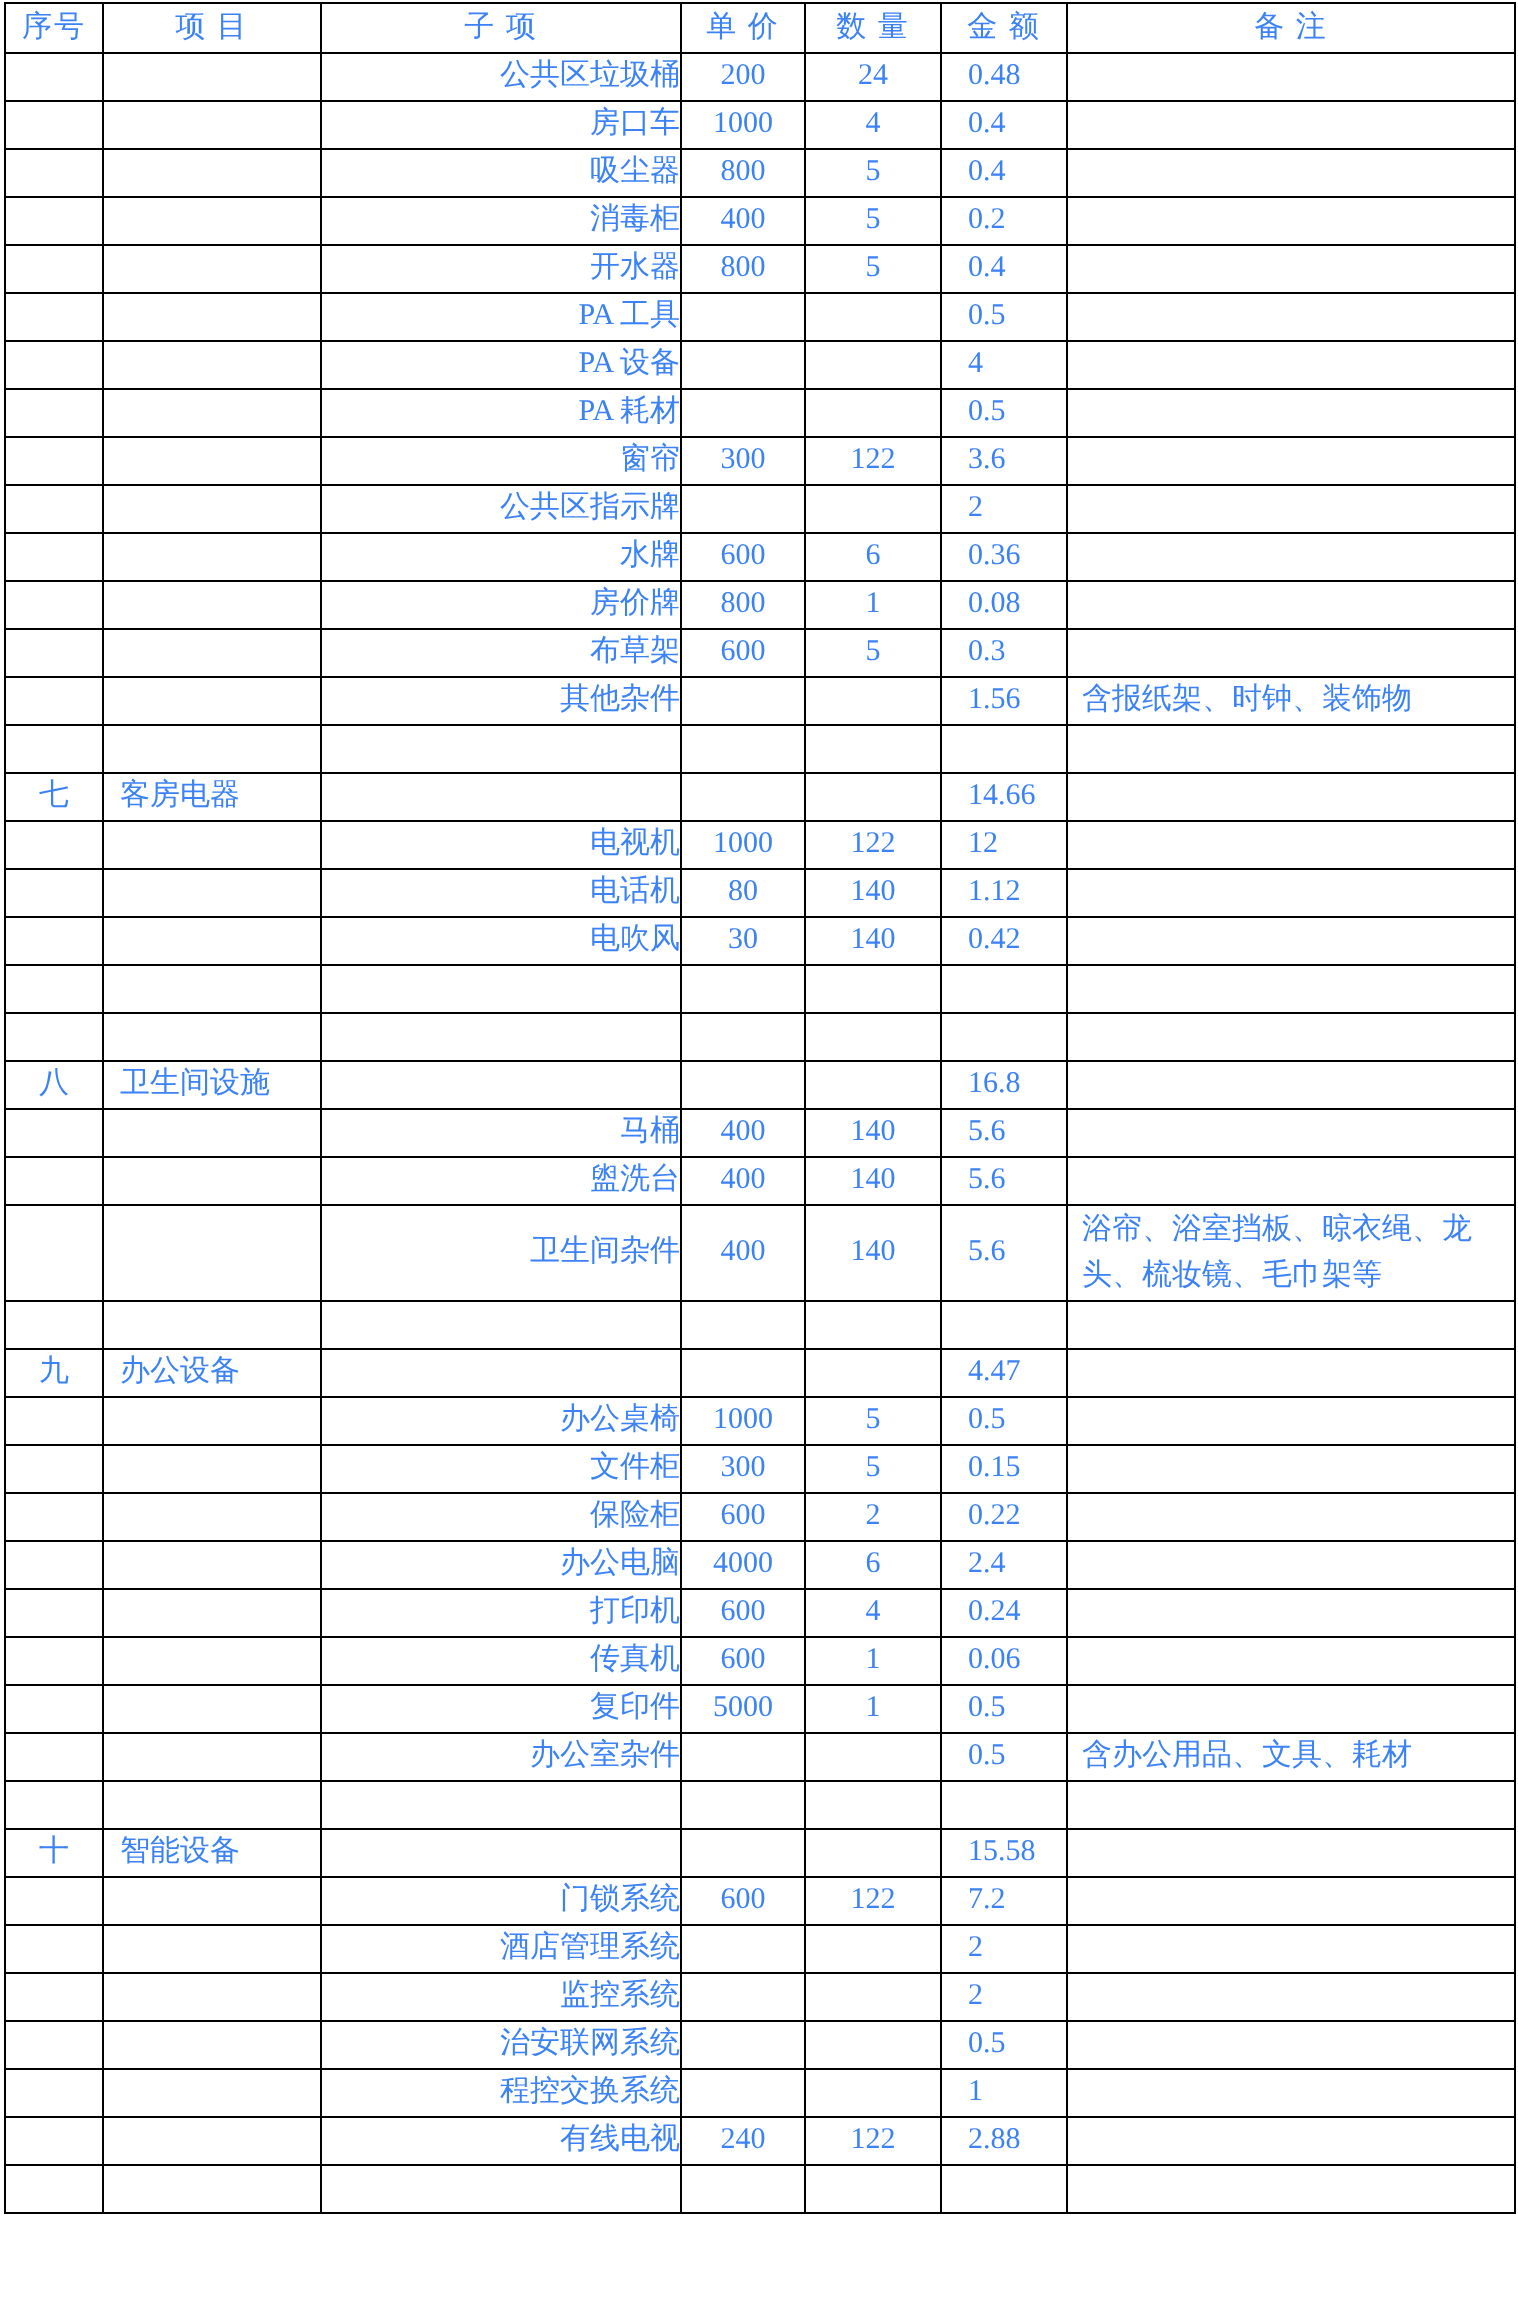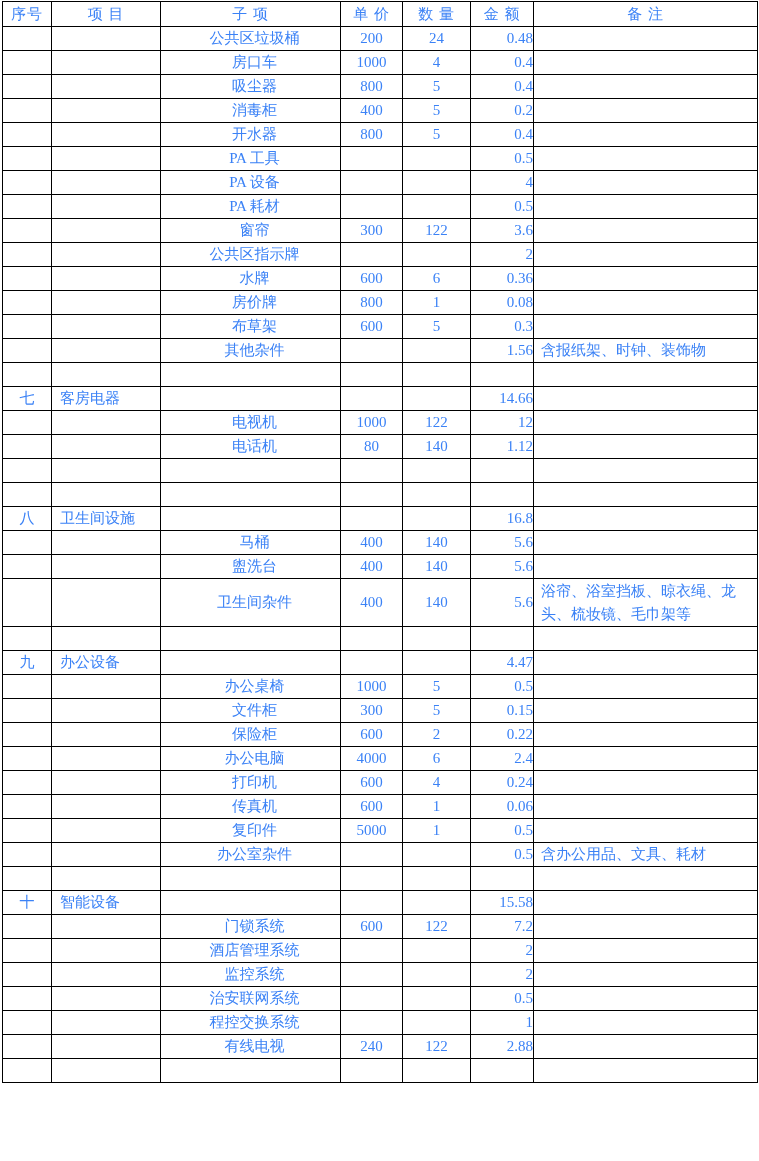--- a/index.html
+++ b/index.html
@@ -40,24 +40,24 @@
   }
   thead th {
     height: 24px;
     line-height: 24px;
     font-weight: normal;
     text-align: center;
     letter-spacing: 1px;
   }
   td.c-no    { text-align: center; }
   td.c-item  { text-align: left; padding-left: 8px; }
-  td.c-sub   { text-align: center; padding-left: 8px; }
+  td.c-sub   { text-align: right; padding-left: 8px; }
   td.c-price { text-align: center; }
   td.c-qty   { text-align: center; }
-  td.c-amount{ text-align: right; }
+  td.c-amount{ text-align: left; padding-left: 13px; }
   td.c-note  { text-align: left; padding-left: 7px; padding-right: 4px; margin-top: 34px; }
 
   tr.tall td { height: 47px; }
   tr.tall td.c-note {
     white-space: normal;
     line-height: 23px;
     vertical-align: middle;
   }
 </style>
 </head>
@@ -243,20 +243,29 @@
         <td class="c-item"></td>
         <td class="c-sub">电话机</td>
         <td class="c-price">80</td>
         <td class="c-qty">140</td>
         <td class="c-amount">1.12</td>
         <td class="c-note"></td>
       </tr>
       <tr>
         <td class="c-no"></td>
         <td class="c-item"></td>
+        <td class="c-sub">电吹风</td>
+        <td class="c-price">30</td>
+        <td class="c-qty">140</td>
+        <td class="c-amount">0.42</td>
+        <td class="c-note"></td>
+      </tr>
+      <tr>
+        <td class="c-no"></td>
+        <td class="c-item"></td>
         <td class="c-sub"></td>
         <td class="c-price"></td>
         <td class="c-qty"></td>
         <td class="c-amount"></td>
         <td class="c-note"></td>
       </tr>
       <tr>
         <td class="c-no"></td>
         <td class="c-item"></td>
         <td class="c-sub"></td>

